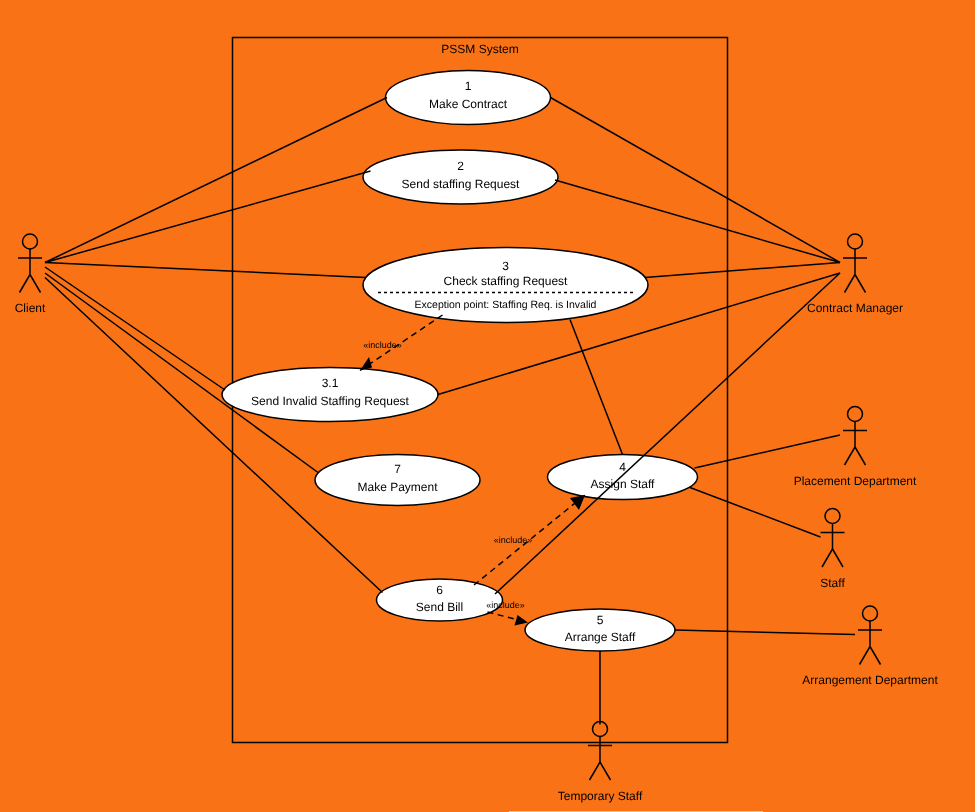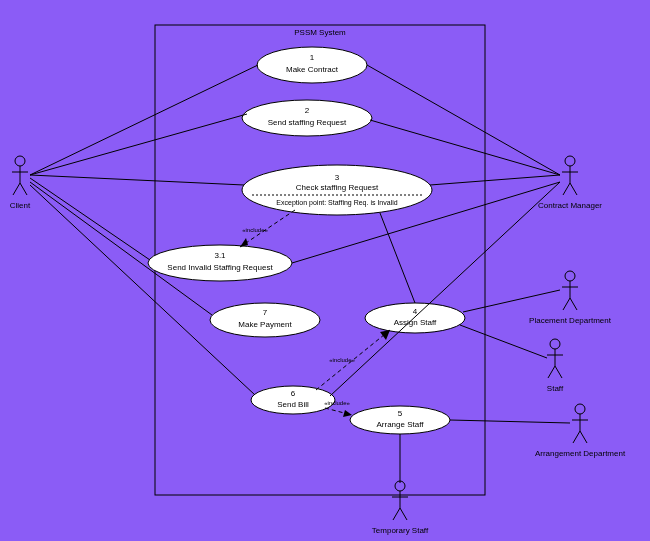--- a/index.html
+++ b/index.html
@@ -1,16 +1,16 @@
 <!DOCTYPE html>
 <html><head>
 <meta charset="utf-8">
 <style>
   html, body { margin: 0; padding: 0; background: #fff; font-family: Arial, sans-serif; }
-  #stage { position: relative; width: 650px; height: 541px; background: #8b5cf6; }
+  #stage { position: relative; width: 650px; height: 541px; background: #f97316; }
   svg { display: block; }
   .uc-text { font-size: 8px; fill: #000; text-anchor: middle; }
   .uc-num  { font-size: 8px; fill: #000; text-anchor: middle; }
   .actor-label { font-size: 8px; fill: #000; text-anchor: middle; }
   .sys-title { font-size: 8px; fill: #000; text-anchor: middle; }
   .stereo { font-size: 6px; fill: #000; text-anchor: middle; }
 </style>
 </head>
 <body>
 

